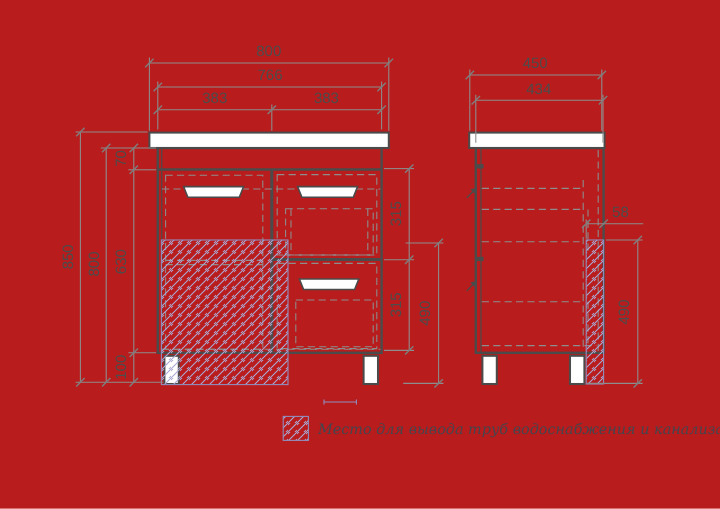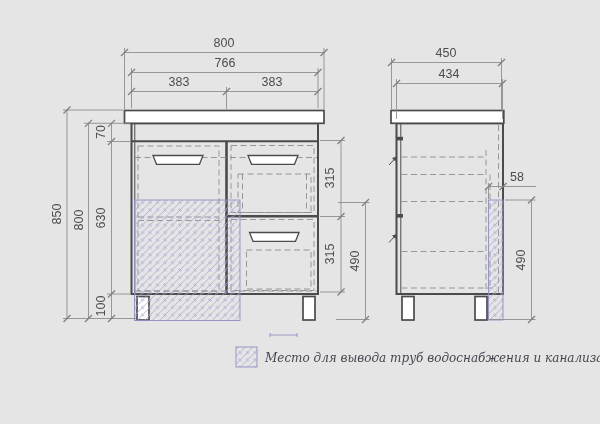--- a/index.html
+++ b/index.html
@@ -1,20 +1,20 @@
 <!DOCTYPE html>
 <html style="--line: #4b4b4b; --dim: #8d8d8d; --dash: #8d8d8d; --text: #4d4d4d; --hatch-line: #a9a9d4; --hatch-border: #8f8fc0;"><head>
 <meta charset="utf-8">
 <style>
   :root{
     --line:#4b4b4b; --dim:#8d8d8d; --dash:#8d8d8d; --text:#4d4d4d;
     --hatch-line:#a9a9d4; --hatch-border:#8f8fc0;
   }
   html,body{margin:0;padding:0;background:#fff;}
-  .stage{position:relative;width:600px;height:424px;background:#e5e5e5;overflow:hidden;}
+  .stage{position:relative;width:600px;height:424px;background:#b91c1c;overflow:hidden;}
   svg{display:block;}
   svg text{font-family:"Liberation Sans",sans-serif;fill:var(--text);}
   .dimtxt{font-size:12.5px;}
   .legend-text{font-family:"DejaVu Serif",serif;font-style:italic;font-size:12px;fill:#45454f;}
   .s1{stroke:var(--line);stroke-width:1;fill:none;}
   .s2{stroke:var(--line);stroke-width:2;fill:none;}
   .s3{stroke:var(--line);stroke-width:2.6;fill:none;}
   .sfill{stroke:var(--line);stroke-width:1.7;fill:#fff;}
   .handle{stroke:var(--line);stroke-width:1.3;fill:#fff;}
   .dash{stroke:var(--dash);stroke-width:0.9;fill:none;stroke-dasharray:6 3.5;}

